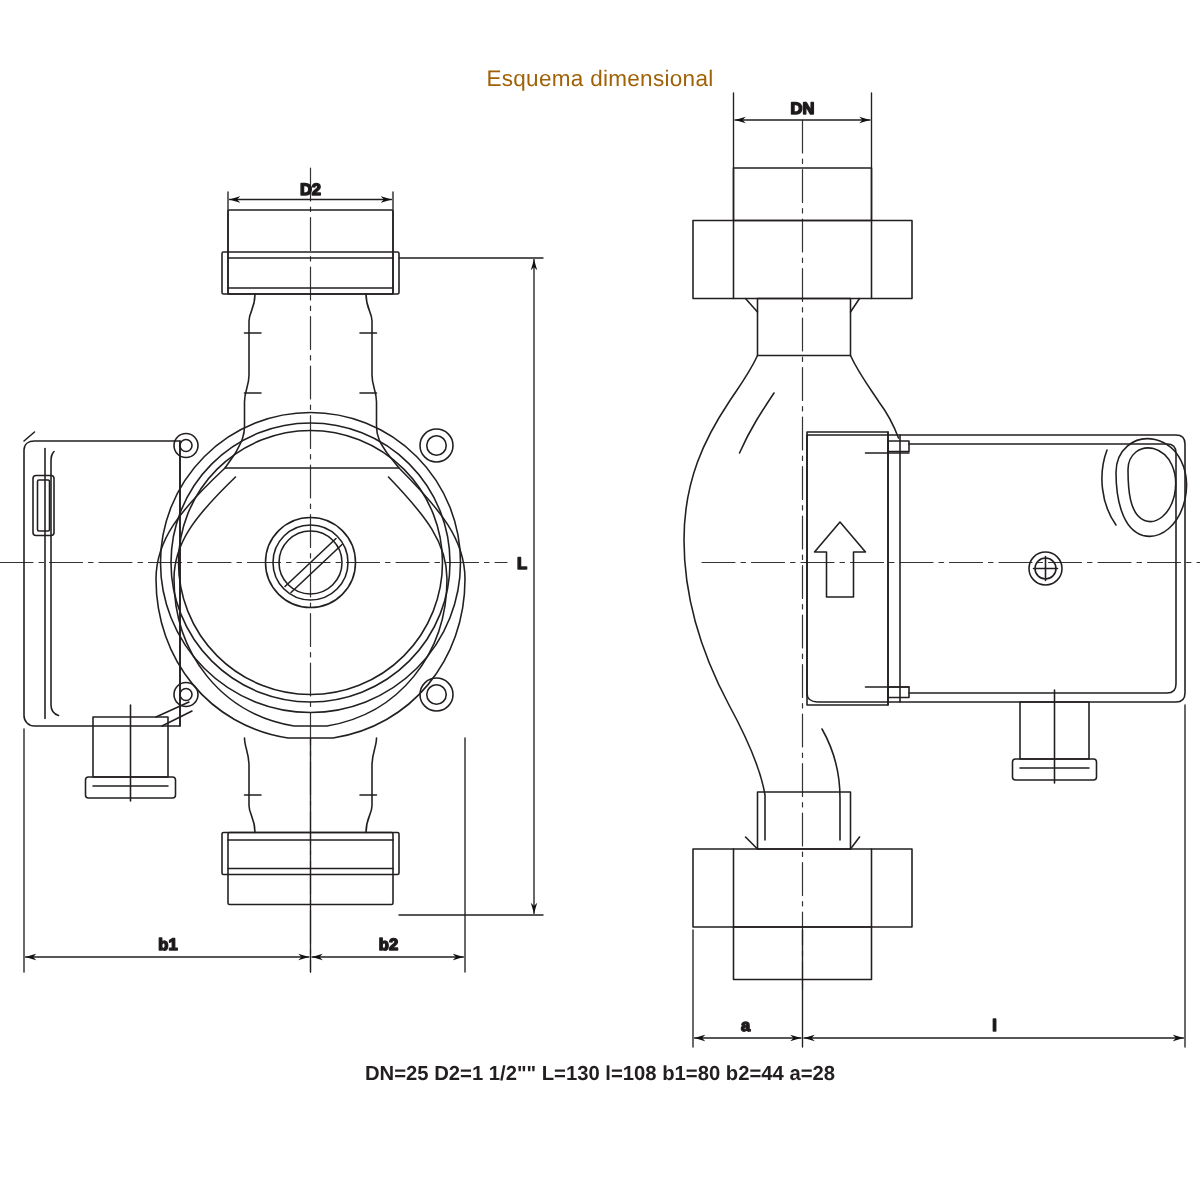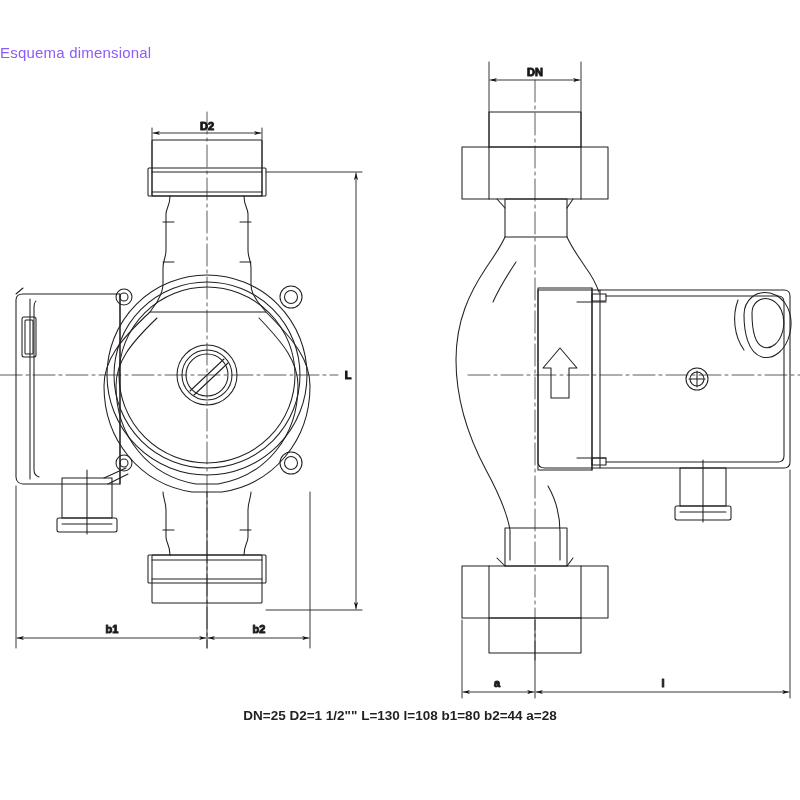--- a/index.html
+++ b/index.html
@@ -19,23 +19,23 @@
     left: 0; top: 0;
     width: 800px;
     height: 800px;
     background: #ffffff;
   }
   #title {
     position: absolute;
     left: 0;
     top: 44px;
     width: 800px;
-    text-align: left;
+    text-align: center;
     font-size: 15px;
-    color: #8b5cf6;
+    color: #a16207;
     letter-spacing: 0.2px;
     font-family: "Liberation Sans", sans-serif;
   }
   #caption {
     position: absolute;
     left: 0;
     top: 708px;
     width: 800px;
     text-align: center;
     font-size: 13.5px;

